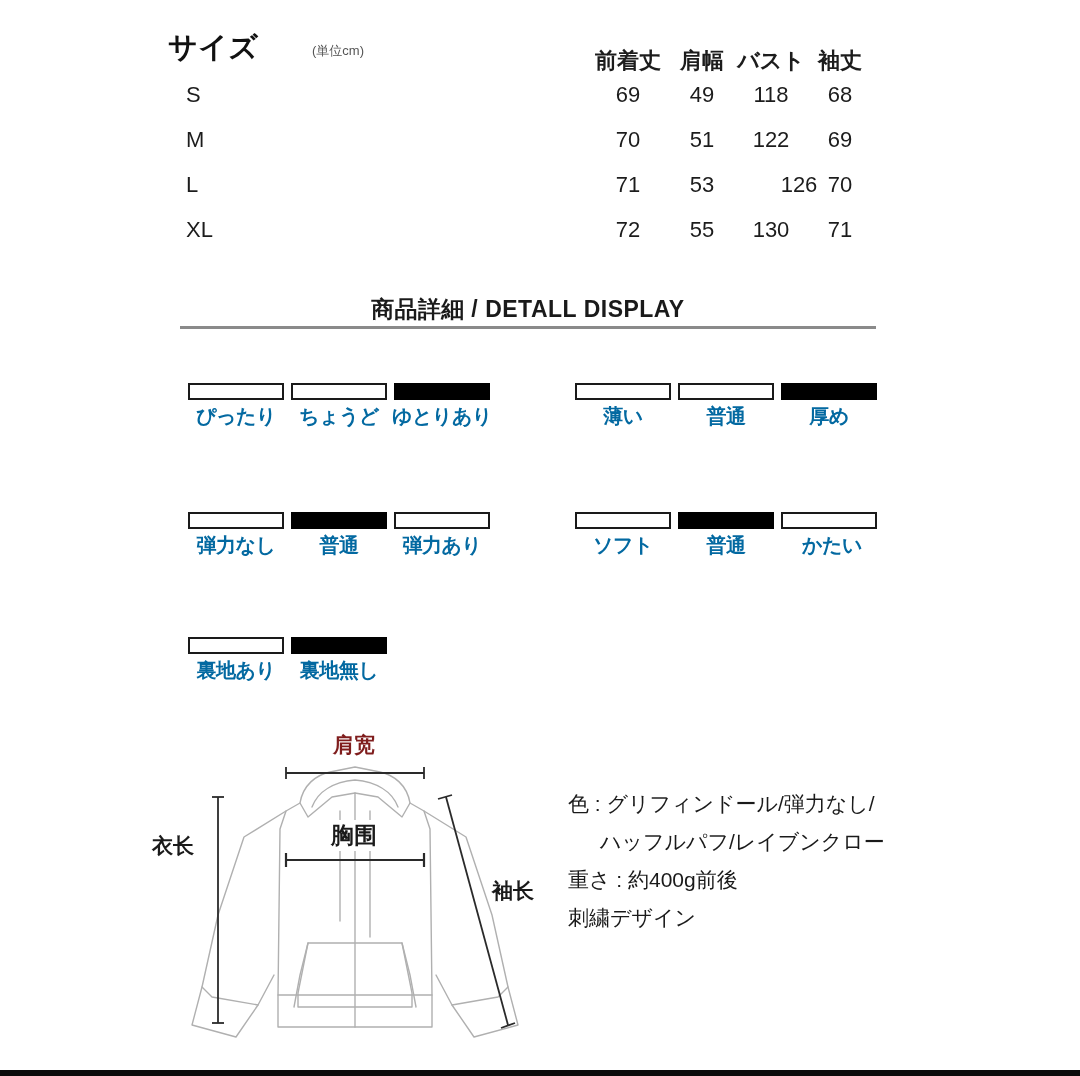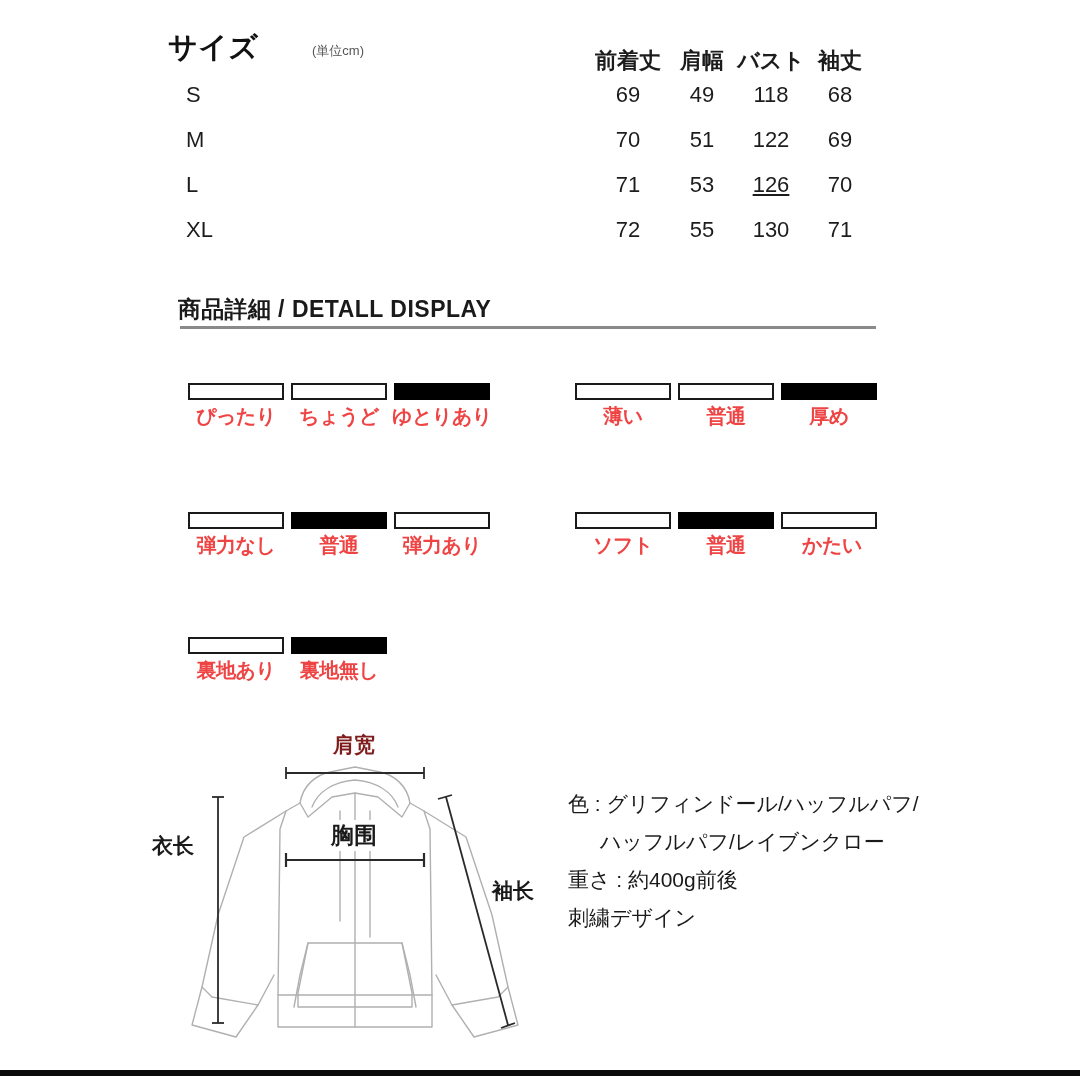--- a/index.html
+++ b/index.html
@@ -57,20 +57,21 @@
     width: 60px;
     text-align: left;
     font-weight: 500;
   }
 
   
   #detail-header {
     position: absolute;
     left: 178px; top: 294px;
     width: 700px;
+    text-align: center;
   }
   #detail-header-text {
     font-size: 23px;
     font-weight: 700;
     color: #1a1a1a;
     white-space: nowrap;
     letter-spacing: 0.3px;
   }
   #detail-header-text .latin {
     font-weight: 600;
@@ -99,21 +100,21 @@
     background: #000000;
     border-color: #000000;
   }
   .meter-labels { position: relative; height: 30px; }
   .meter-label {
     position: absolute;
     top: 3px;
     text-align: center;
     font-size: 20px;
     font-weight: 700;
-    color: #ef4444;
+    color: #0369a1;
     white-space: nowrap;
     letter-spacing: -0.5px;
   }
 
   
   #diagram-wrap {
     position: absolute;
     left: 140px; top: 725px;
     width: 430px; height: 345px;
   }
@@ -158,21 +159,21 @@
 
   <div class="size-label" style="top:103px;">M</div>
   <div class="size-cell" style="left:588px;width:80px;top:103px;">70</div>
   <div class="size-cell" style="left:672px;width:60px;top:103px;">51</div>
   <div class="size-cell" style="left:736px;width:70px;top:103px;">122</div>
   <div class="size-cell" style="left:810px;width:60px;top:103px;">69</div>
 
   <div class="size-label" style="top:148px;">L</div>
   <div class="size-cell" style="left:588px;width:80px;top:148px;">71</div>
   <div class="size-cell" style="left:672px;width:60px;top:148px;">53</div>
-  <div class="size-cell" style="left:736px;width:70px;top:148px;text-decoration:underline;">126</div>
+  <div class="size-cell" style="left:764px;width:70px;top:148px;">126</div>
   <div class="size-cell" style="left:810px;width:60px;top:148px;">70</div>
 
   <div class="size-label" style="top:193px;">XL</div>
   <div class="size-cell" style="left:588px;width:80px;top:193px;">72</div>
   <div class="size-cell" style="left:672px;width:60px;top:193px;">55</div>
   <div class="size-cell" style="left:736px;width:70px;top:193px;">130</div>
   <div class="size-cell" style="left:810px;width:60px;top:193px;">71</div>
 </section>
 
 <div id="detail-header">
@@ -297,19 +298,19 @@
     </g>
   </svg>
 
   <div style="position:absolute;left:193px;top:6px;font-size:21px;font-weight:600;color:#7f1d1d;">肩宽</div>
   <div style="position:absolute;left:12px;top:107px;font-size:21px;font-weight:600;color:#1a1a1a;">衣长</div>
   <div style="position:absolute;left:187px;top:95px;font-size:23px;font-weight:600;color:#1a1a1a;background:#ffffff;padding:0 4px;">胸围</div>
   <div style="position:absolute;left:352px;top:152px;font-size:21px;font-weight:600;color:#1a1a1a;">袖长</div>
 </div>
 
 <div id="spec-list">
-  <div class="spec-line">色 : グリフィンドール/ハッフルパフ/</div>
+  <div class="spec-line">色 : グリフィンドール/弾力なし/</div>
   <div class="spec-line indent">ハッフルパフ/レイブンクロー</div>
   <div class="spec-line">重さ : 約400g前後</div>
   <div class="spec-line">刺繍デザイン</div>
 </div>
 
 <div id="bottom-bar"></div>
 
 </body></html>

